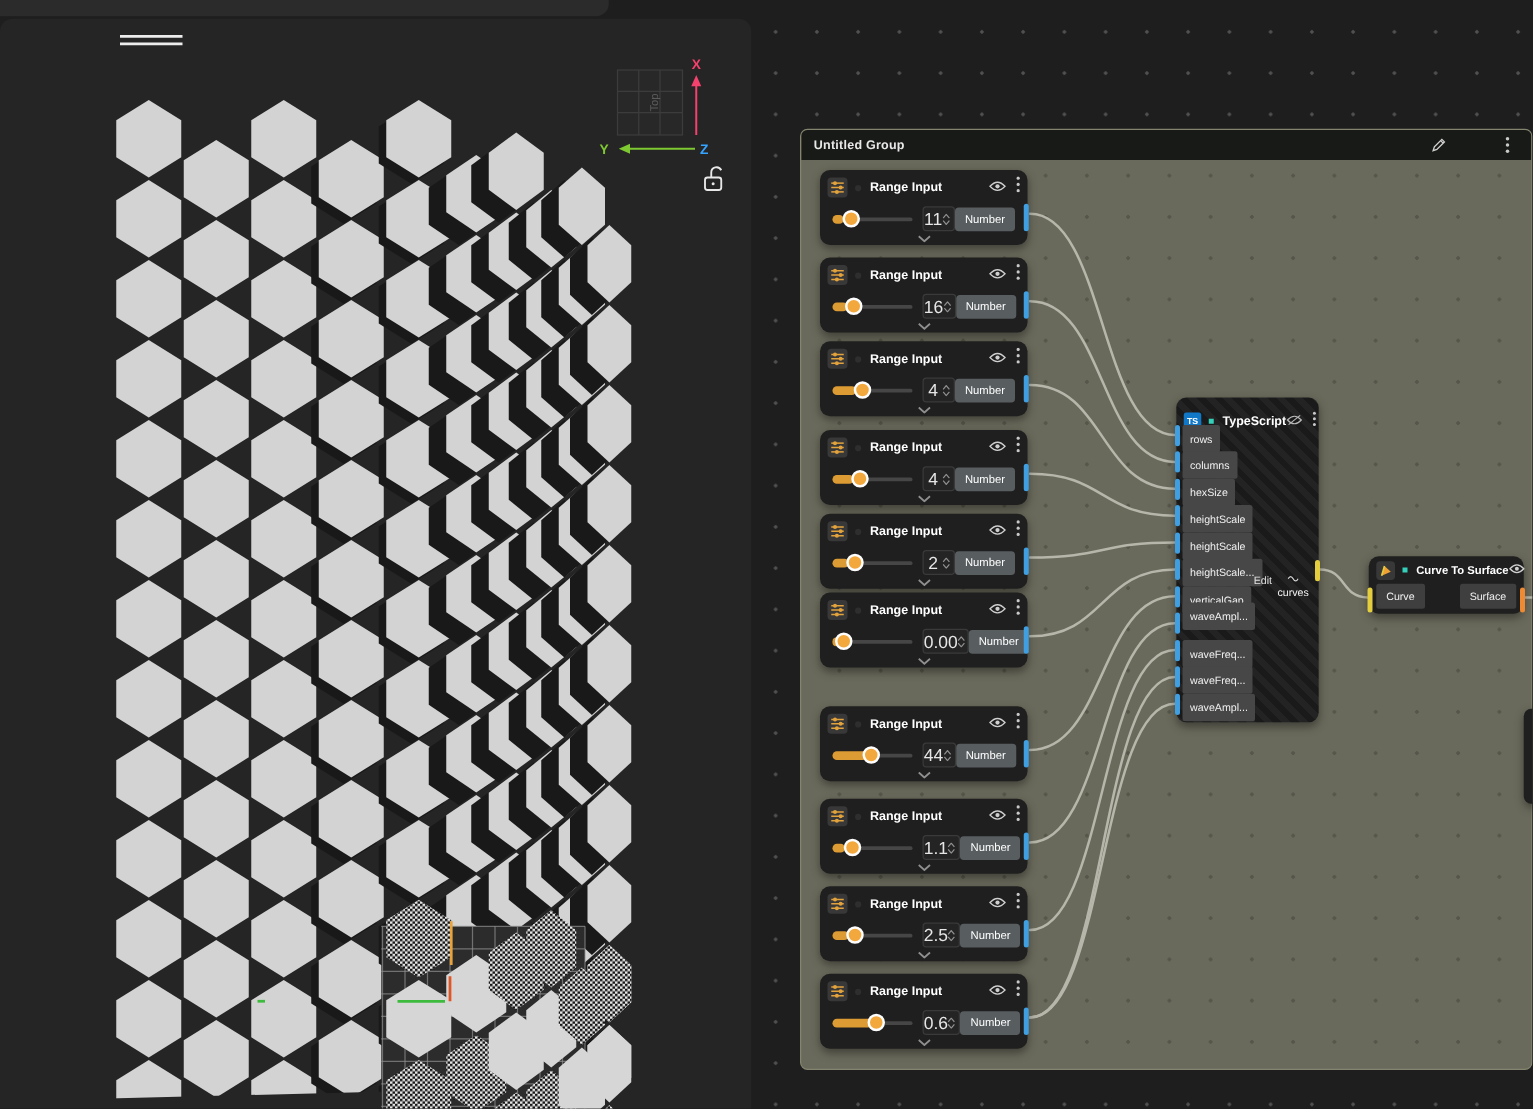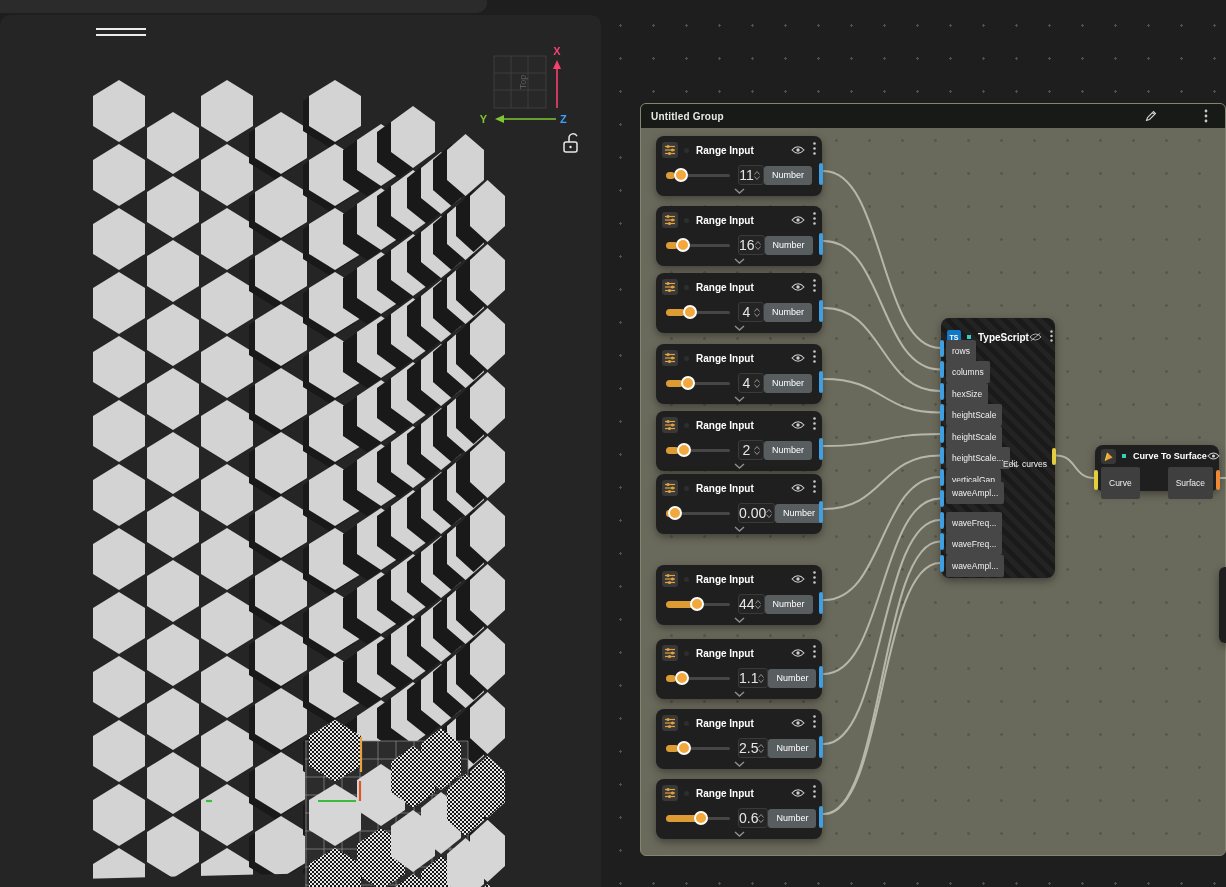--- a/index.html
+++ b/index.html
@@ -55,21 +55,21 @@
     background:repeating-linear-gradient(45deg,#232323 0 5px,#1a1a1a 5px 10px);}
   .tsbadge{width:14px;height:14px;border-radius:2px;background:#1178c8;color:#fff;font-size:7px;font-weight:bold;
     display:flex;align-items:center;justify-content:center;flex:0 0 auto;}
   .tsport{position:absolute;left:5px;height:22px;background:#474747;border-radius:2px;color:#f0f0f0;
     font-size:8.5px;display:inline-flex;align-items:center;padding:0 6px;white-space:nowrap;}
   .tsedit{position:absolute;color:#e0e0e0;font-size:8.5px;cursor:pointer;}
   .tscurves{position:absolute;right:8px;color:#f2f2f2;font-size:8.5px;display:flex;align-items:center;gap:3px;}
   
   .cnode{left:1095px;top:445px;width:124px;height:46px;}
   .cbody{position:relative;display:flex;align-items:center;justify-content:space-between;padding:3px 6px 0 6px;}
-  .cpill{height:32px;background:#3f3f3f;border-radius:2px;color:#f0f0f0;font-size:8.5px;
+  .cpill{height:20px;background:#3f3f3f;border-radius:2px;color:#f0f0f0;font-size:8.5px;
     display:inline-flex;align-items:center;padding:0 8px;}
   .cutnode{position:absolute;left:1219px;top:567px;width:14px;height:76px;background:#1f1f1f;border-radius:6px 0 0 6px;z-index:3;box-shadow:0 3px 8px rgba(0,0,0,.4);}
   #wires{position:absolute;left:0;top:0;z-index:2;pointer-events:none;}
 </style>
 </head>
 <body>
 
 <div class="topbar"></div>
 
 <div class="viewport">
@@ -1001,21 +1001,21 @@
       <span class="tsport" style="top: 164px;">waveAmpl...</span>
       <span class="portbar bar-blue" style="left: -1px; top: 172px; height: 17px;"></span>
       <span class="tsport" style="top: 193.5px;">waveFreq...</span>
       <span class="portbar bar-blue" style="left: -1px; top: 193.5px; height: 17px;"></span>
       <span class="tsport" style="top: 215px;">waveFreq...</span>
       <span class="portbar bar-blue" style="left: -1px; top: 215px; height: 17px;"></span>
       <span class="tsport" style="top: 236.5px;">waveAmpl...</span>
       <span class="portbar bar-blue" style="left: -1px; top: 236.5px; height: 17px;"></span>
     </div>
   <span class="tsedit" style="left:62px;top:141px;">Edit</span>
-  <span class="tscurves" style="top:141px;">
+  <span class="tscurves" style="top:141px;flex-direction:column;">
     <svg width="9" height="7" viewBox="0 0 9 7">
         <path d="M0.5 4 Q2.5 0.5 4.5 4 T8.5 4" stroke="#d6d6d6" fill="none" stroke-width="1"></path>
       </svg>
     <span>curves</span>
   </span>
   <span class="portbar bar-yellow" style="right:-1px;top:130px;height:17px;"></span>
 </div>
 
 <div class="node cnode">
   <div class="nheader" style="height:16px;padding-top:3px;">

